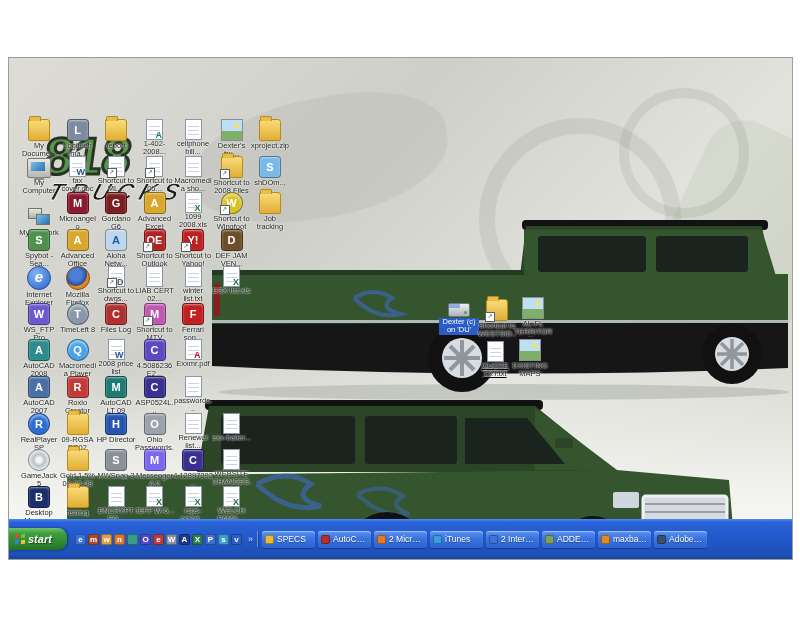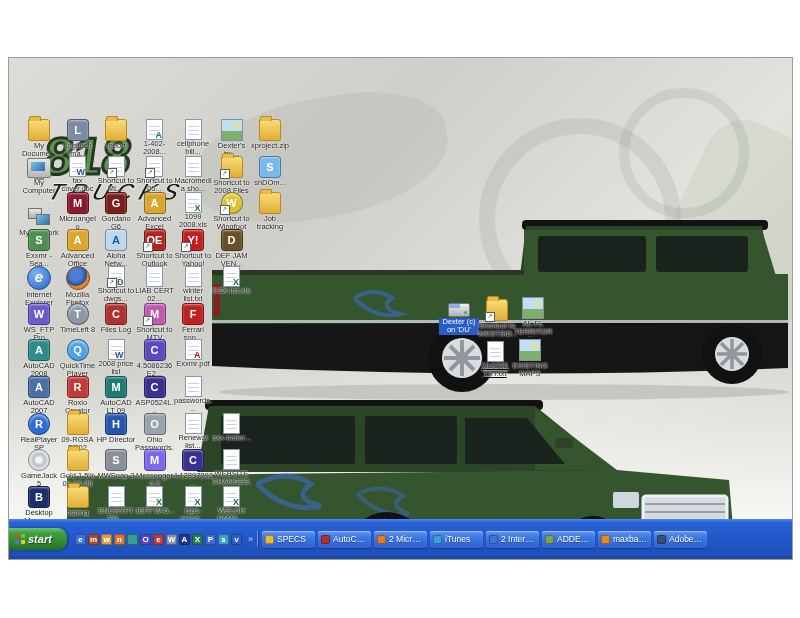--- a/index.html
+++ b/index.html
@@ -205,21 +205,21 @@
           <div class="di-label">My Computer</div>
         </div>
         <div class="desktop-icon" style="left: 10px; top: 148px;">
           <div class="di-glyph t-network"></div>
           <div class="di-label">My Network Places</div>
         </div>
         <div class="desktop-icon" style="left: 10px; top: 171.1px;">
           <div class="di-glyph t-app" style="background: linear-gradient(rgb(79, 143, 79), rgb(79, 143, 79)) rgb(79, 143, 79);">
             <span class="ltr">S</span>
           </div>
-          <div class="di-label">Exxmr - Sea...</div>
+          <div class="di-label">Spybot - Sea...</div>
         </div>
         <div class="desktop-icon" style="left: 10px; top: 207.8px;">
           <div class="di-glyph t-ie"></div>
           <div class="di-label">Internet Explorer</div>
         </div>
         <div class="desktop-icon" style="left: 10px; top: 244.5px;">
           <div class="di-glyph t-app" style="background: linear-gradient(rgb(106, 90, 205), rgb(106, 90, 205)) rgb(106, 90, 205);">
             <span class="ltr">W</span>
           </div>
           <div class="di-label">WS_FTP Pro</div>
@@ -288,21 +288,21 @@
         <div class="desktop-icon" style="left: 48.5px; top: 244.5px;">
           <div class="di-glyph t-circle" style="background: linear-gradient(rgb(138, 151, 168), rgb(138, 151, 168)) rgb(138, 151, 168);">
             <span class="ltr">T</span>
           </div>
           <div class="di-label">TimeLeft 8</div>
         </div>
         <div class="desktop-icon" style="left: 48.5px; top: 281.2px;">
           <div class="di-glyph t-circle" style="background: linear-gradient(rgb(74, 163, 232), rgb(74, 163, 232)) rgb(74, 163, 232);">
             <span class="ltr">Q</span>
           </div>
-          <div class="di-label">QuickTime Player</div>
+          <div class="di-label">Macromedia Player</div>
         </div>
         <div class="desktop-icon" style="left: 48.5px; top: 317.9px;">
           <div class="di-glyph t-app" style="background: linear-gradient(rgb(194, 59, 59), rgb(194, 59, 59)) rgb(194, 59, 59);">
             <span class="ltr">R</span>
           </div>
           <div class="di-label">Roxio Creator</div>
         </div>
         <div class="desktop-icon" style="left: 48.5px; top: 354.6px;">
           <div class="di-glyph t-folder"></div>
           <div class="di-label">09-RGSA PR02 0708...</div>

